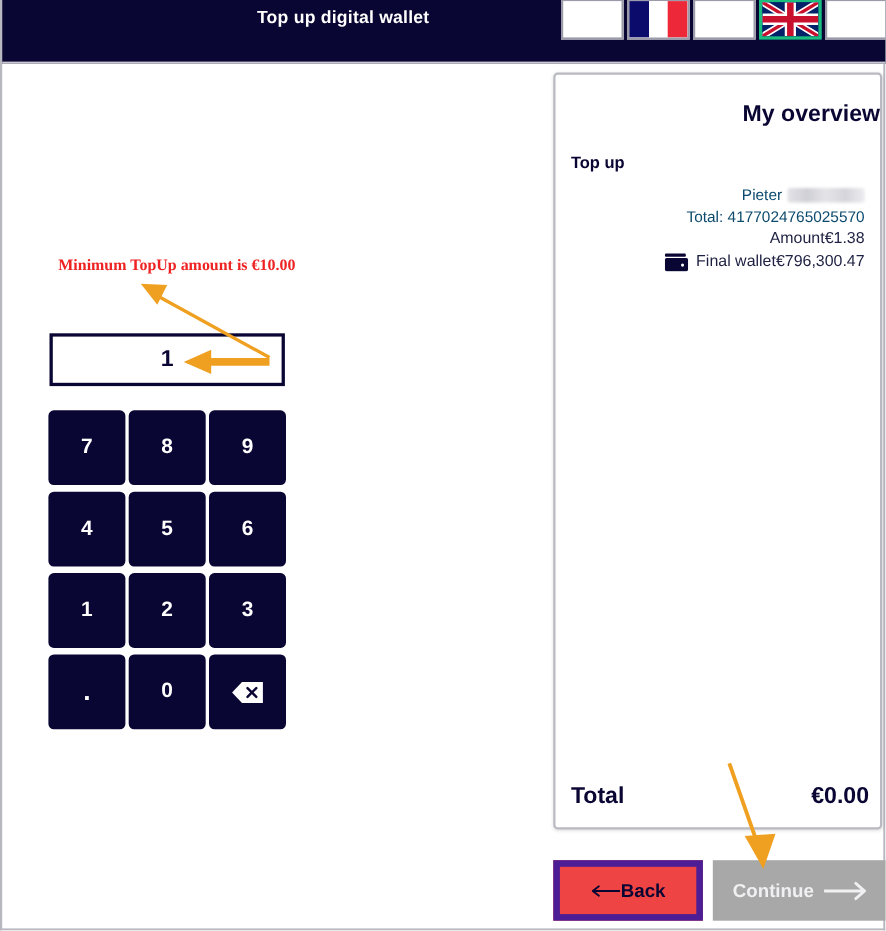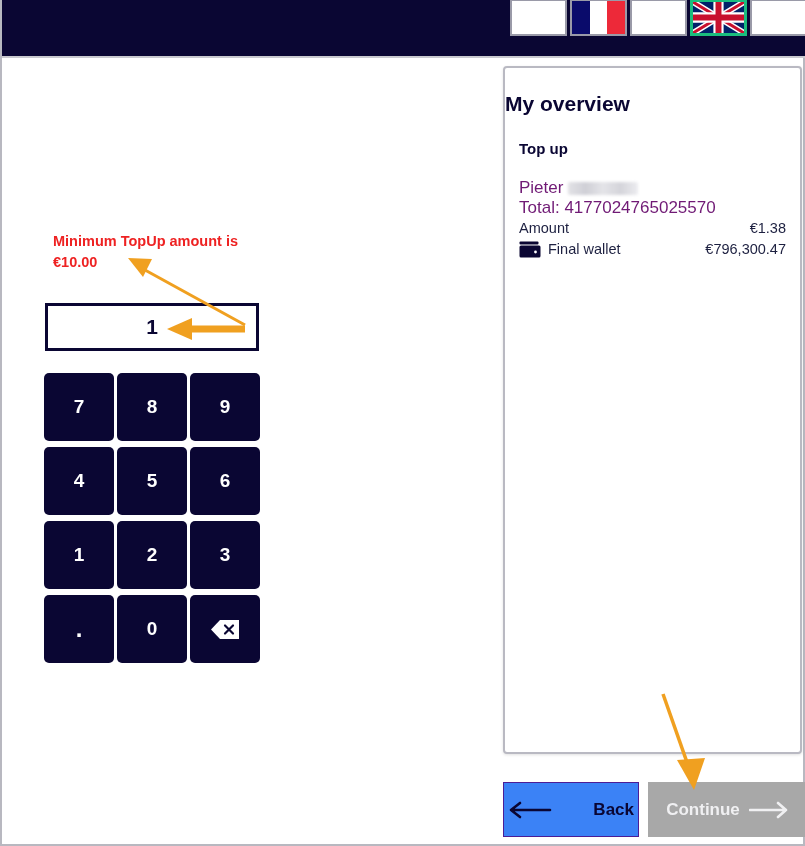--- a/index.html
+++ b/index.html
@@ -50,21 +50,21 @@
   .f-fr .a { background:#0a0b6b; } .f-fr .b { background:#ffffff; } .f-fr .c { background:#ed2939; }
   .f-de i { display:block; width:100%; height:33.34%; }
   .f-de .a { background:#000000; } .f-de .b { background:#dd0000; } .f-de .c { background:#ffce00; }
   .f-pl i { display:block; width:100%; height:50%; }
   .f-pl .a { background:#ffffff; } .f-pl .b { background:#dc143c; }
   .f-gb { background:#012169; }
 
   
   .warning {
     position: absolute; left: 51px; top: 231px; width: 220px;
-    color: #ee2222; font-size: 14.5px; font-weight: bold; line-height: 21px;
+    color: #ee2222; font-size: 14.5px; font-weight: bold; line-height: 21px; font-family: Liberation Serif, serif;
   }
   .amount-box {
     position: absolute; left: 43px; top: 303px;
     width: 214px; height: 48px;
     border: 3px solid #0a0633;
     background: #ffffff;
     display: flex; align-items: center; justify-content: center;
   }
   .amount-value {
     color: #0a0633; font-size: 21px; font-weight: bold;
@@ -91,75 +91,76 @@
   
   .overview {
     position: absolute; left: 501px; top: 66px;
     width: 299px; height: 688px;
     background: #ffffff;
     border: 2px solid #b9b9c2;
     border-radius: 4px;
     box-shadow: 0 1px 3px rgba(0,0,0,.12);
   }
   .ov-title {
-    margin-top: 24px; text-align: left;
-    color: #0a0633; font-size: 21px; font-weight: bold;
+    margin-top: 24px; text-align: right;
+    color: #0a0633; font-size: 21px; font-weight: bold; margin-left: 48px;
   }
   .ov-body { padding: 24px 14px 0 14px; }
-  .ov-section { color: #0a0633; font-size: 15px; font-weight: bold; margin-bottom: 21px; }
+  .ov-section { color: #0a0633; font-size: 15px; font-weight: bold; margin-bottom: 10px; }
   .ov-line {
-    color: #701a75; font-size: 17px; line-height: 20px;
-    display: flex; align-items: center;
+    color: #0c4a6e; font-size: 14px; line-height: 20px;
+    display: flex; align-items: center; justify-content: flex-end;
   }
   .redacted {
     display: inline-block; width: 70px; height: 13px; margin-left: 5px;
     background: linear-gradient(90deg,#e2e2e6,#cfcfd6,#e4e4e8,#d4d4da,#ececf0);
     filter: blur(1.6px); border-radius: 2px;
   }
   .ov-row {
-    display: flex; justify-content: space-between; align-items: center;
+    display: flex; justify-content: flex-end; align-items: center;
     color: #1d2040; font-size: 14.5px; line-height: 21px;
   }
   .ov-row .lbl { display: flex; align-items: center; gap: 7px; }
   .wallet-icon { width: 22px; height: 17px; display: block; }
 
   .total-row {
     position: absolute; left: 0; bottom: 16px;
     width: 299px; padding: 0 14px;
     display: flex; justify-content: space-between; align-items: baseline;
     color: #0a0633; font-size: 21px; font-weight: bold;
   }
 
   
   .btn-back {
     position: absolute; left: 501px; top: 782px;
     width: 136px; height: 55px;
-    background: #3b82f6; border: 1px solid #4c1d95;
+    background: #ef4444; border: 6px solid #4c1d95;
     display: flex; align-items: center; justify-content: space-between;
-    padding: 0 4px; cursor: pointer;
+    padding: 0 28px; cursor: pointer;
   }
   .btn-back .label { color: #0a0633; font-size: 17px; font-weight: bold; }
   .btn-continue {
     position: absolute; left: 646px; top: 782px;
     width: 159px; height: 55px;
     background: #a8a8a8; border: none;
     display: flex; align-items: center; justify-content: center; gap: 9px;
     cursor: default;
   }
   .btn-continue .label { color: #f0f0f2; font-size: 17px; font-weight: bold; }
 
   
   .annot { position: absolute; left: 0; top: 0; width: 805px; height: 846px; pointer-events: none; }
 </style>
 </head>
 <body>
 
 <div id="app">
 
   <div class="header">
+    <div class="header-title">Top up digital wallet</div>
     <div class="flags">
       <div class="flag">
         <div class="f-nl">
             <i class="a"></i>
             <i class="b"></i>
             <i class="c"></i>
           </div>
       </div>
       <div class="flag">
         <div class="f-fr" style="height:100%">
@@ -239,20 +240,24 @@
           <svg class="wallet-icon" viewBox="0 0 22 17">
             <rect x="0.5" y="0.5" width="19" height="3" rx="1" fill="#0a0633"></rect>
             <rect x="0.5" y="4.5" width="21" height="12" rx="1.5" fill="#0a0633"></rect>
             <circle cx="16.5" cy="11" r="1.4" fill="#ffffff"></circle>
           </svg>
           <span>Final wallet</span>
         </span>
         <span>€796,300.47</span>
       </div>
     </div>
+    <div class="total-row">
+      <span>Total</span>
+      <span>€0.00</span>
+    </div>
   </div>
 
   <div class="btn-back">
     <svg width="44" height="20" viewBox="0 0 44 20">
       <path d="M42,10 L3,10 M12,3 L3,10 L12,17" stroke="#0a0633" stroke-width="2.6" fill="none" stroke-linecap="round" stroke-linejoin="round"></path>
     </svg>
     <span class="label">Back</span>
   </div>
 
   <div class="btn-continue">

